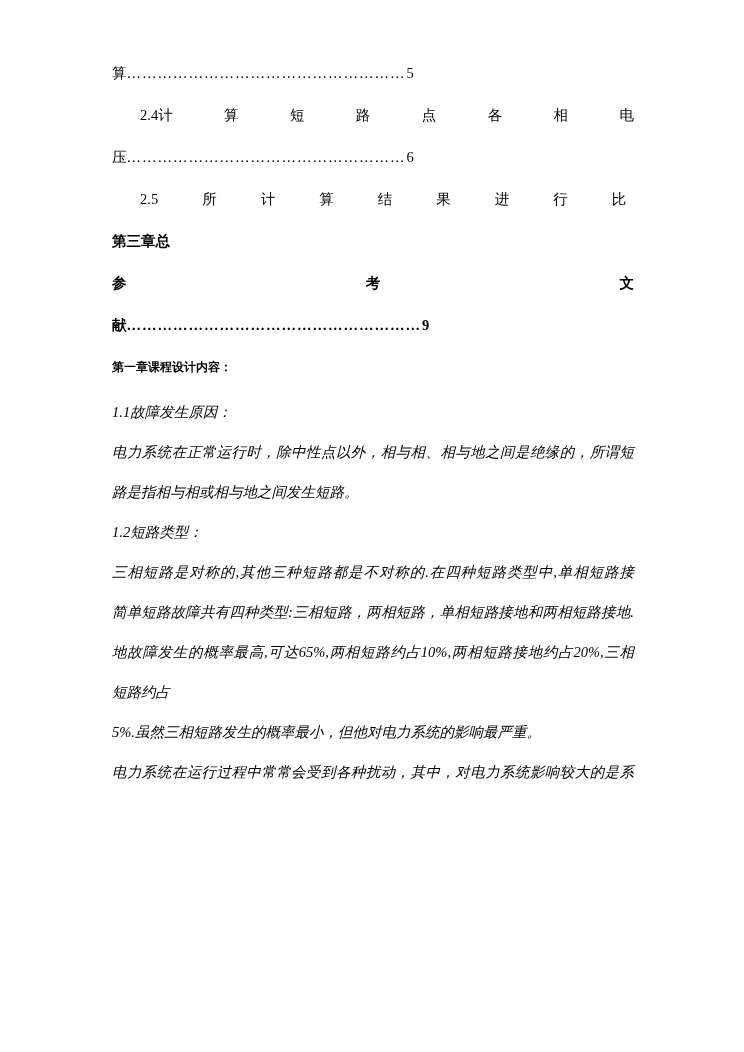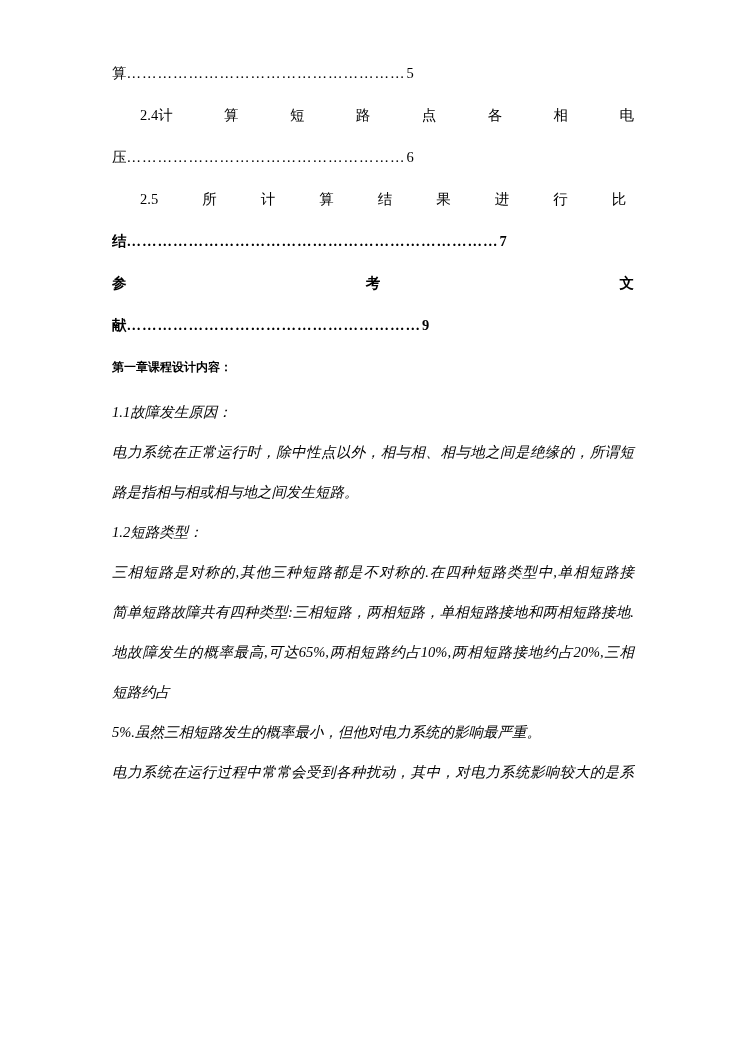--- a/index.html
+++ b/index.html
@@ -89,22 +89,22 @@
       <span>行</span>
       <span>比</span>
       <span>较</span>
       <span>后</span>
       <span>得</span>
       <span>出</span>
       <span>结</span>
     </p>
 
 
+    <p class="toc-line b"><span class="lbl">第三章总</span></p>
 
-    <p class="toc-line b"><span class="lbl">结</span><span class="leader">………………………………………………………………</span><span class="pg">7</span></p>
 
     <p class="toc-line spread b">
       <span>参</span>
       <span>考</span>
       <span>文</span>
     </p>
 
     <p class="toc-line b"><span class="lbl">献</span><span class="leader">…………………………………………………</span><span class="pg">9</span></p>
 
   </div>

